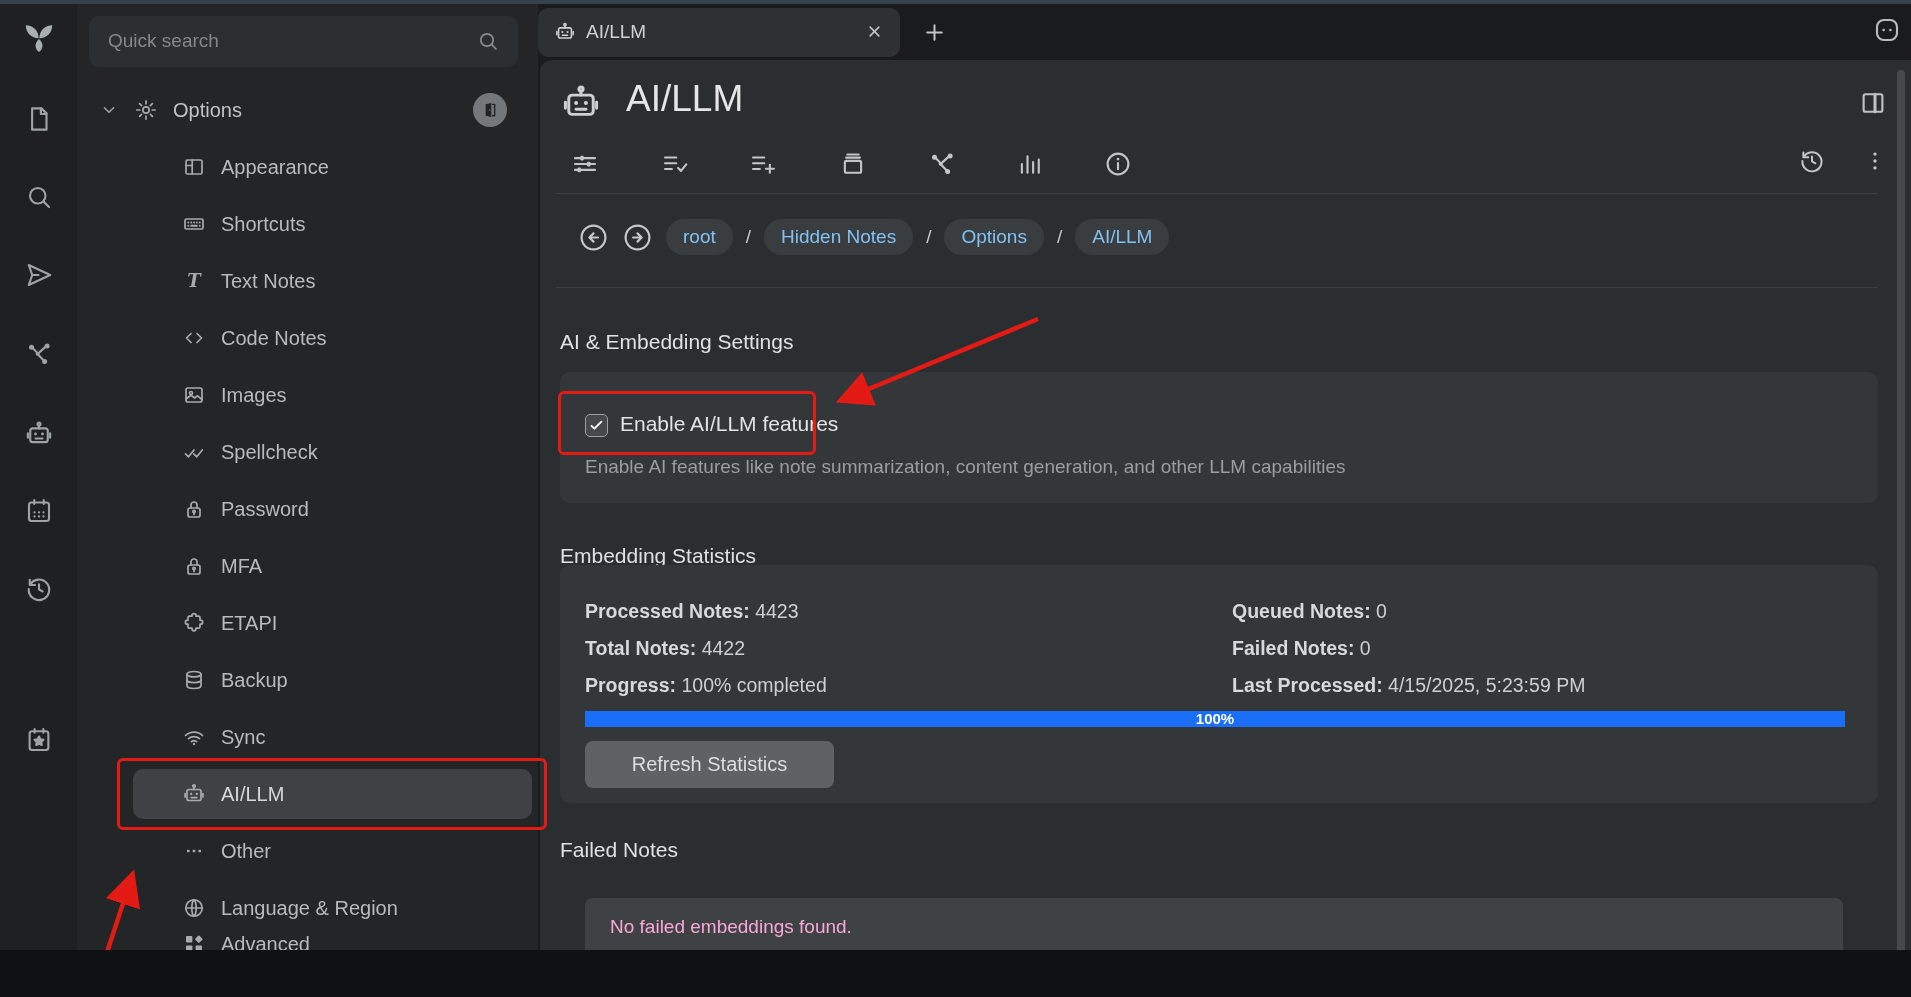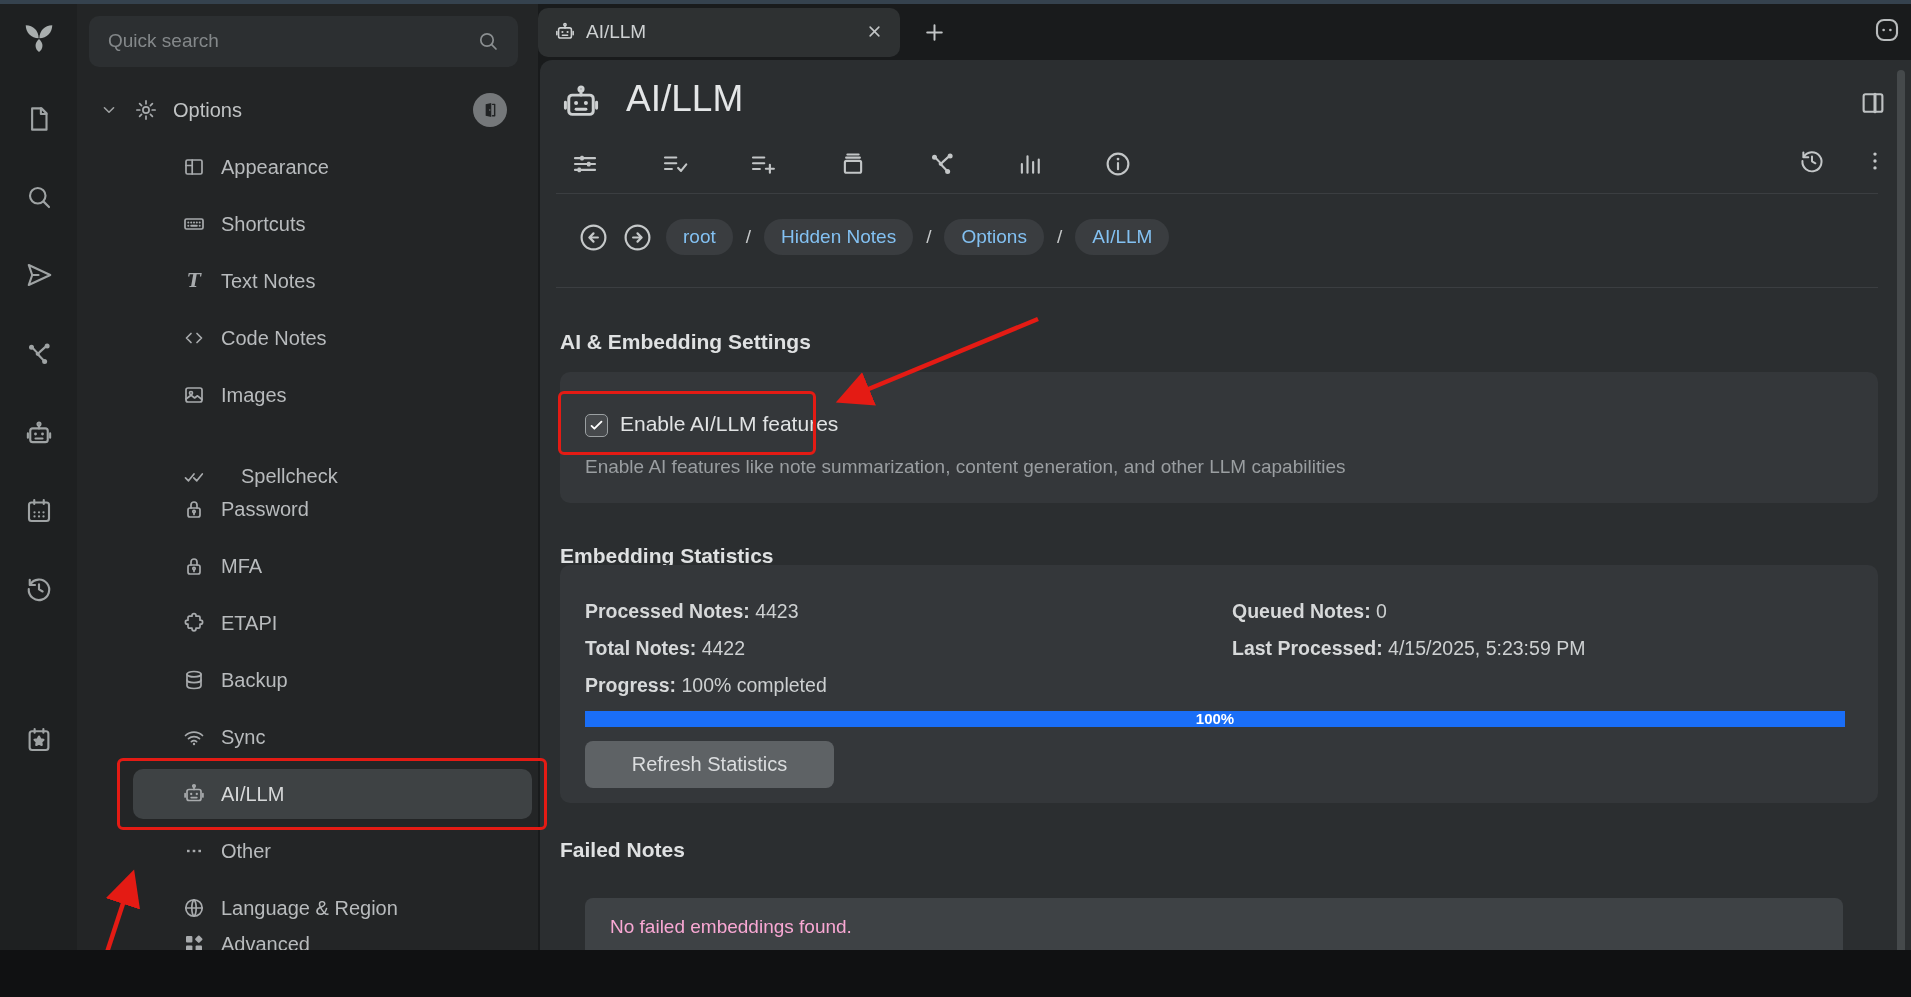--- a/index.html
+++ b/index.html
@@ -54,21 +54,21 @@
   .ribbon-icon { position:absolute; top:86px; width:36px; height:36px; display:flex; align-items:center; justify-content:center; color:#c3c6c7; cursor:pointer; }
   #history-btn { position:absolute; left:1255px; top:84px; width:34px; height:34px; display:flex; align-items:center; justify-content:center; color:#c3c6c7; cursor:pointer; }
   #dots-btn { position:absolute; left:1318px; top:84px; width:34px; height:34px; display:flex; align-items:center; justify-content:center; color:#c3c6c7; cursor:pointer; }
   .divider { position:absolute; left:16px; width:1322px; height:1px; background:#3b3e41; }
 
   #breadcrumb { position:absolute; left:38px; top:152px; height:50px; display:flex; align-items:center; gap:13px; }
   .nav-circle { width:31px; height:31px; color:#c6c9ca; cursor:pointer; display:flex; align-items:center; justify-content:center; }
   .crumb-pill { height:36px; line-height:36px; padding:0 17px; background:#3a3d40; border-radius:18px; color:#83c1f2; font-size:19px; cursor:pointer; }
   .crumb-sep { color:#c6c9ca; font-size:19px; }
 
-  .section-heading { position:absolute; left:20px; font-size:21px; font-weight:bold; color:#dfe1e2; }
+  .section-heading { position:absolute; left:20px; font-size:21px; font-weight:normal; color:#dfe1e2; }
   .card { position:absolute; left:20px; width:1318px; background:#34373a; border-radius:10px; }
 
   
   #checkbox { position:absolute; left:25px; top:42px; width:23px; height:23px; background:#46494c; border:1.5px solid #9ba0a2; border-radius:5px; color:#ffffff; display:flex; align-items:center; justify-content:center; cursor:pointer; }
   #checkbox-label { position:absolute; left:60px; top:40px; font-size:21px; color:#e1e3e4; cursor:pointer; }
   #checkbox-desc { position:absolute; left:25px; top:84px; font-size:19px; color:#9a9ea1; }
 
   
   .stats-col { position:absolute; top:28px; font-size:19.5px; color:#cdd0d1; line-height:37px; }
   .stats-col b { color:#d7d9da; }
@@ -243,21 +243,21 @@
         <div class="tree-row" style="top: 371px; padding-left: 104px;">
           <span class="row-icon">
             <svg viewBox="0 0 24 24" width="24" height="24" fill="none" stroke="currentColor" stroke-width="1.7" stroke-linecap="round" stroke-linejoin="round">
               <rect x="4" y="5" width="16" height="14" rx="2"></rect>
               <circle cx="9" cy="10" r="1.5"></circle>
               <path d="M4 16l5-3.8 3.6 2.8 2.9-2.2L20 16.5"></path>
             </svg>
           </span>
           <span>Images</span>
         </div>
-        <div class="tree-row" style="top: 452px; padding-left: 104px; gap: 20px;">
+        <div class="tree-row" style="top: 428px; padding-left: 104px;">
           <span class="row-icon">
             <svg viewBox="0 0 24 24" width="24" height="24" fill="none" stroke="currentColor" stroke-width="1.7" stroke-linecap="round" stroke-linejoin="round">
               <path d="M3.5 13.8l3 3 5.5-6.8M11.8 13.8l3 3 5.5-6.8"></path>
             </svg>
           </span>
           <span>Spellcheck</span>
         </div>
         <div class="tree-row" style="top: 485px; padding-left: 104px;">
           <span class="row-icon">
             <svg viewBox="0 0 24 24" width="24" height="24" fill="none" stroke="currentColor" stroke-width="1.7" stroke-linecap="round" stroke-linejoin="round">
@@ -520,20 +520,21 @@
 
       <div class="section-heading" style="top:464px;margin-top:20px;">Embedding Statistics</div>
       <div class="card" style="top:505px; height:238px;">
         <div id="stats-left" class="stats-col">
             <div><b>Processed Notes:</b> 4423</div>
             <div><b>Total Notes:</b> 4422</div>
             <div><b>Progress:</b> 100% completed</div>
           </div>
         <div id="stats-right" class="stats-col">
             <div><b>Queued Notes:</b> 0</div>
+            <div><b>Failed Notes:</b> 0</div>
             <div><b>Last Processed:</b> 4/15/2025, 5:23:59 PM</div>
           </div>
         <div id="progress-bar" style="background: rgb(26, 110, 247); width: 1260px;">
           <div id="progress-label">100%</div>
         </div>
         <button id="refresh-btn">Refresh Statistics</button>
       </div>
 
       <div class="section-heading" style="top:778px;">Failed Notes</div>
       <div id="failed-empty-box">

